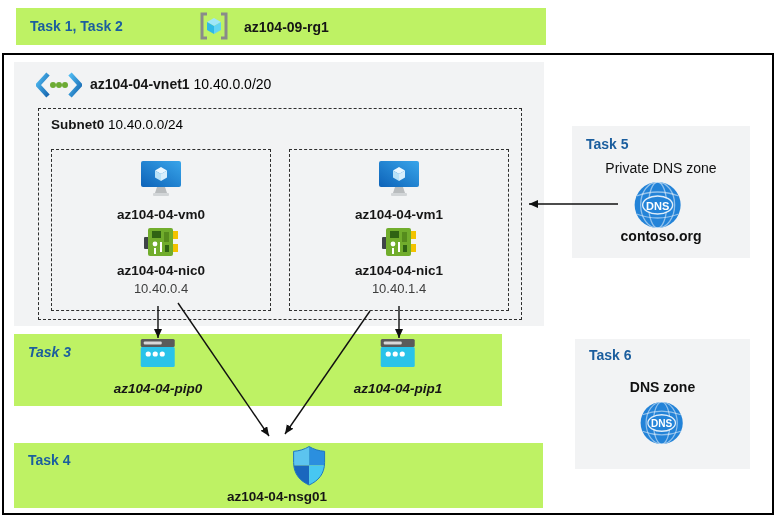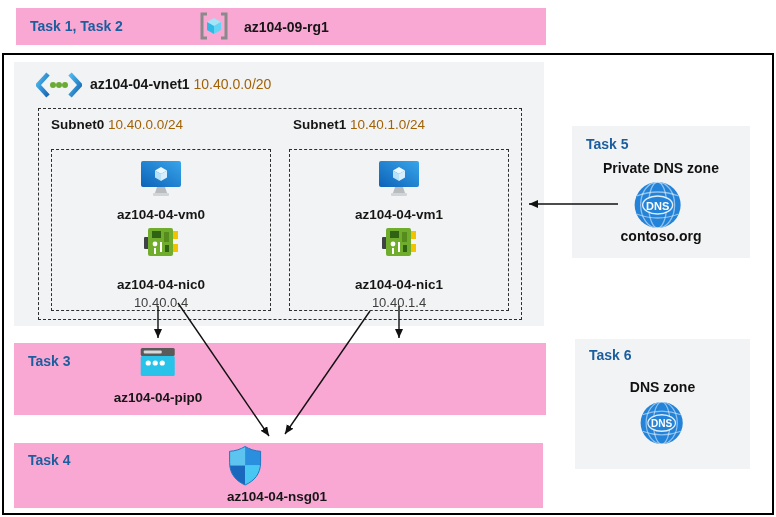--- a/index.html
+++ b/index.html
@@ -1,26 +1,26 @@
 <!DOCTYPE html>
 <html><head>
 <meta charset="utf-8">
 <style>
   * { margin:0; padding:0; box-sizing:border-box; }
   body { background:#ffffff; font-family:"Liberation Sans", sans-serif; }
   .canvas { position:relative; width:776px; height:517px; background:#fff; overflow:hidden; }
 
   .rg-border { position:absolute; left:2px; top:53px; width:772px; height:462px; border:2px solid #000; }
 
-  .band  { position:absolute; background:#f9a8d4; }
+  .band  { position:absolute; background:#bef264; }
   .gbox  { position:absolute; background:#f2f3f4; }
 
   .task-label { position:absolute; font-size:14px; font-weight:bold; color:#1b5e9e; white-space:nowrap; }
   .entity-label { font-size:13.5px; font-weight:bold; color:#161616; white-space:nowrap; }
-  .plain { font-weight:normal; color:#a16207;text-align:right; }
+  .plain { font-weight:normal; color:#000000;text-align:right; }
 
   
   .t1-band { left:16px; top:8px; width:530px; height:37px; }
   .t1-band .task-label { left:14px; top:10px; }
   .rg-icon { position:absolute; left:182px; top:3px; }
   .rg-label { position:absolute; left:228px; top:11px; }
 
   
   .vnet-panel { left:14px; top:62px; width:530px; height:264px; }
   .vnet-icon { position:absolute; left:22px; top:10px; }
@@ -30,48 +30,48 @@
   .subnet-label { position:absolute; top:8px; font-size:13.5px; white-space:nowrap; }
   .subnet0-label { left:12px; }
   .subnet1-label { left:254px; }
   .subnet-box { position:absolute; top:40px; width:220px; height:162px; border:1px dashed #2e2e2e;
                 display:flex; flex-direction:column; align-items:center; }
   .subnet-box.b0 { left:12px; }
   .subnet-box.b1 { left:250px; }
   .subnet-box .vm-icon  { margin-top:10px; }
   .subnet-box .vm-name  { margin-top:3px; }
   .subnet-box .nic-icon { margin-top:4px; }
-  .subnet-box .nic-name { margin-top:15px; }
+  .subnet-box .nic-name { margin-top:1px; }
   .ip-label { font-size:13px; color:#3d3d3d; margin-top:3px; }
 
   
   .t5-box { left:572px; top:126px; width:178px; height:132px; }
   .t5-box .task-label { left:14px; top:10px; }
-  .t5-title { position:absolute; left:0; top:34px; width:100%; text-align:center; font-size:14px; font-weight:bold; color:#111; }
+  .t5-title { position:absolute; left:0; top:34px; width:100%; text-align:center; font-size:14px; font-weight:normal; color:#111; }
   .t5-dns { position:absolute; left:50%; top:55px; transform:translateX(-57%); }
   .t5-zone { position:absolute; left:0; top:102px; width:100%; text-align:center; font-size:14px; font-weight:bold; color:#111; }
 
   
-  .t3-band { left:14px; top:343px; width:532px; height:72px; }
+  .t3-band { left:14px; top:334px; width:488px; height:72px;font-style:italic; }
   .t3-band .task-label { left:14px; top:10px; }
   .pip-group { position:absolute; top:4px; transform:translateX(-50%); display:flex; flex-direction:column; align-items:center; }
   .pip0-group { left:144px; }
   .pip1-group { left:384px; }
   .pip-group .entity-label { margin-top:13px; }
 
   
   .t6-box { left:575px; top:339px; width:175px; height:130px; }
   .t6-box .task-label { left:14px; top:8px; }
   .t6-title { position:absolute; left:0; top:40px; width:100%; text-align:center; font-size:14px; font-weight:bold; color:#111; }
   .t6-dns { position:absolute; left:50%; top:62px; transform:translateX(-53%); }
 
   
   .t4-band { left:14px; top:443px; width:529px; height:65px; }
   .t4-band .task-label { left:14px; top:9px; }
-  .nsg-group { position:absolute; left:263px; top:2px; transform:translateX(-50%); display:flex; flex-direction:column; align-items:flex-start; }
+  .nsg-group { position:absolute; left:263px; top:2px; transform:translateX(-50%); display:flex; flex-direction:column; align-items:flex-end; }
   .nsg-group .entity-label { margin-top:2px; }
 
   .arrows { position:absolute; left:0; top:0; width:776px; height:517px; pointer-events:none; z-index:10; }
 </style>
 </head>
 <body>
 
 <div class="canvas">
 
   <div class="rg-border"></div>
@@ -108,24 +108,20 @@
     </div>
     <div class="vnet-title">
       <span class="entity-label" style="font-size:14px">az104-04-vnet1</span>
       <span class="plain">10.40.0.0/20</span>
     </div>
 
     <div class="outer-dashed">
       <div class="subnet-label subnet0-label">
         <span class="entity-label">Subnet0</span>
         <span class="plain">10.40.0.0/24</span>
-      </div>
-      <div class="subnet-label subnet1-label">
-        <span class="entity-label">Subnet1</span>
-        <span class="plain">10.40.1.0/24</span>
       </div>
 
       <div class="subnet-box b0">
         <div class="vm-icon">
           <svg width="42" height="40" viewBox="0 0 42 40">
             <defs>
               <linearGradient id="scr0" x1="1" y1="0" x2="0" y2="1">
                 <stop offset="0" stop-color="#38a5ea"></stop>
                   <stop offset="1" stop-color="#0d62b8"></stop>
               </linearGradient>
@@ -219,20 +215,31 @@
       <svg width="36" height="30" viewBox="0 0 36 30">
         <rect x="1" y="9" width="34" height="20" rx="1.5" fill="#29c3ea"></rect>
         <rect x="1" y="1" width="34" height="8" rx="1.5" fill="#5a5a5a"></rect>
         <rect x="4" y="3.5" width="18" height="3" rx="1" fill="#d8d8d8"></rect>
         <circle cx="8.5" cy="16" r="2.6" fill="#fff"></circle>
         <circle cx="15.5" cy="16" r="2.6" fill="#fff"></circle>
         <circle cx="22.5" cy="16" r="2.6" fill="#fff"></circle>
       </svg>
       <div class="entity-label">az104-04-pip0</div>
     </div>
+    <div class="pip-group pip1-group">
+      <svg width="36" height="30" viewBox="0 0 36 30">
+        <rect x="1" y="9" width="34" height="20" rx="1.5" fill="#29c3ea"></rect>
+        <rect x="1" y="1" width="34" height="8" rx="1.5" fill="#5a5a5a"></rect>
+        <rect x="4" y="3.5" width="18" height="3" rx="1" fill="#d8d8d8"></rect>
+        <circle cx="8.5" cy="16" r="2.6" fill="#fff"></circle>
+        <circle cx="15.5" cy="16" r="2.6" fill="#fff"></circle>
+        <circle cx="22.5" cy="16" r="2.6" fill="#fff"></circle>
+      </svg>
+      <div class="entity-label">az104-04-pip1</div>
+    </div>
   </div>
 
   <div class="gbox t6-box">
     <div class="task-label">Task 6</div>
     <div class="t6-title">DNS zone</div>
     <div class="t6-dns">
       <svg width="44" height="44" viewBox="0 0 48 48">
         <defs>
             <clipPath id="dnsclip2">
               <circle cx="24" cy="24" r="23"></circle>

